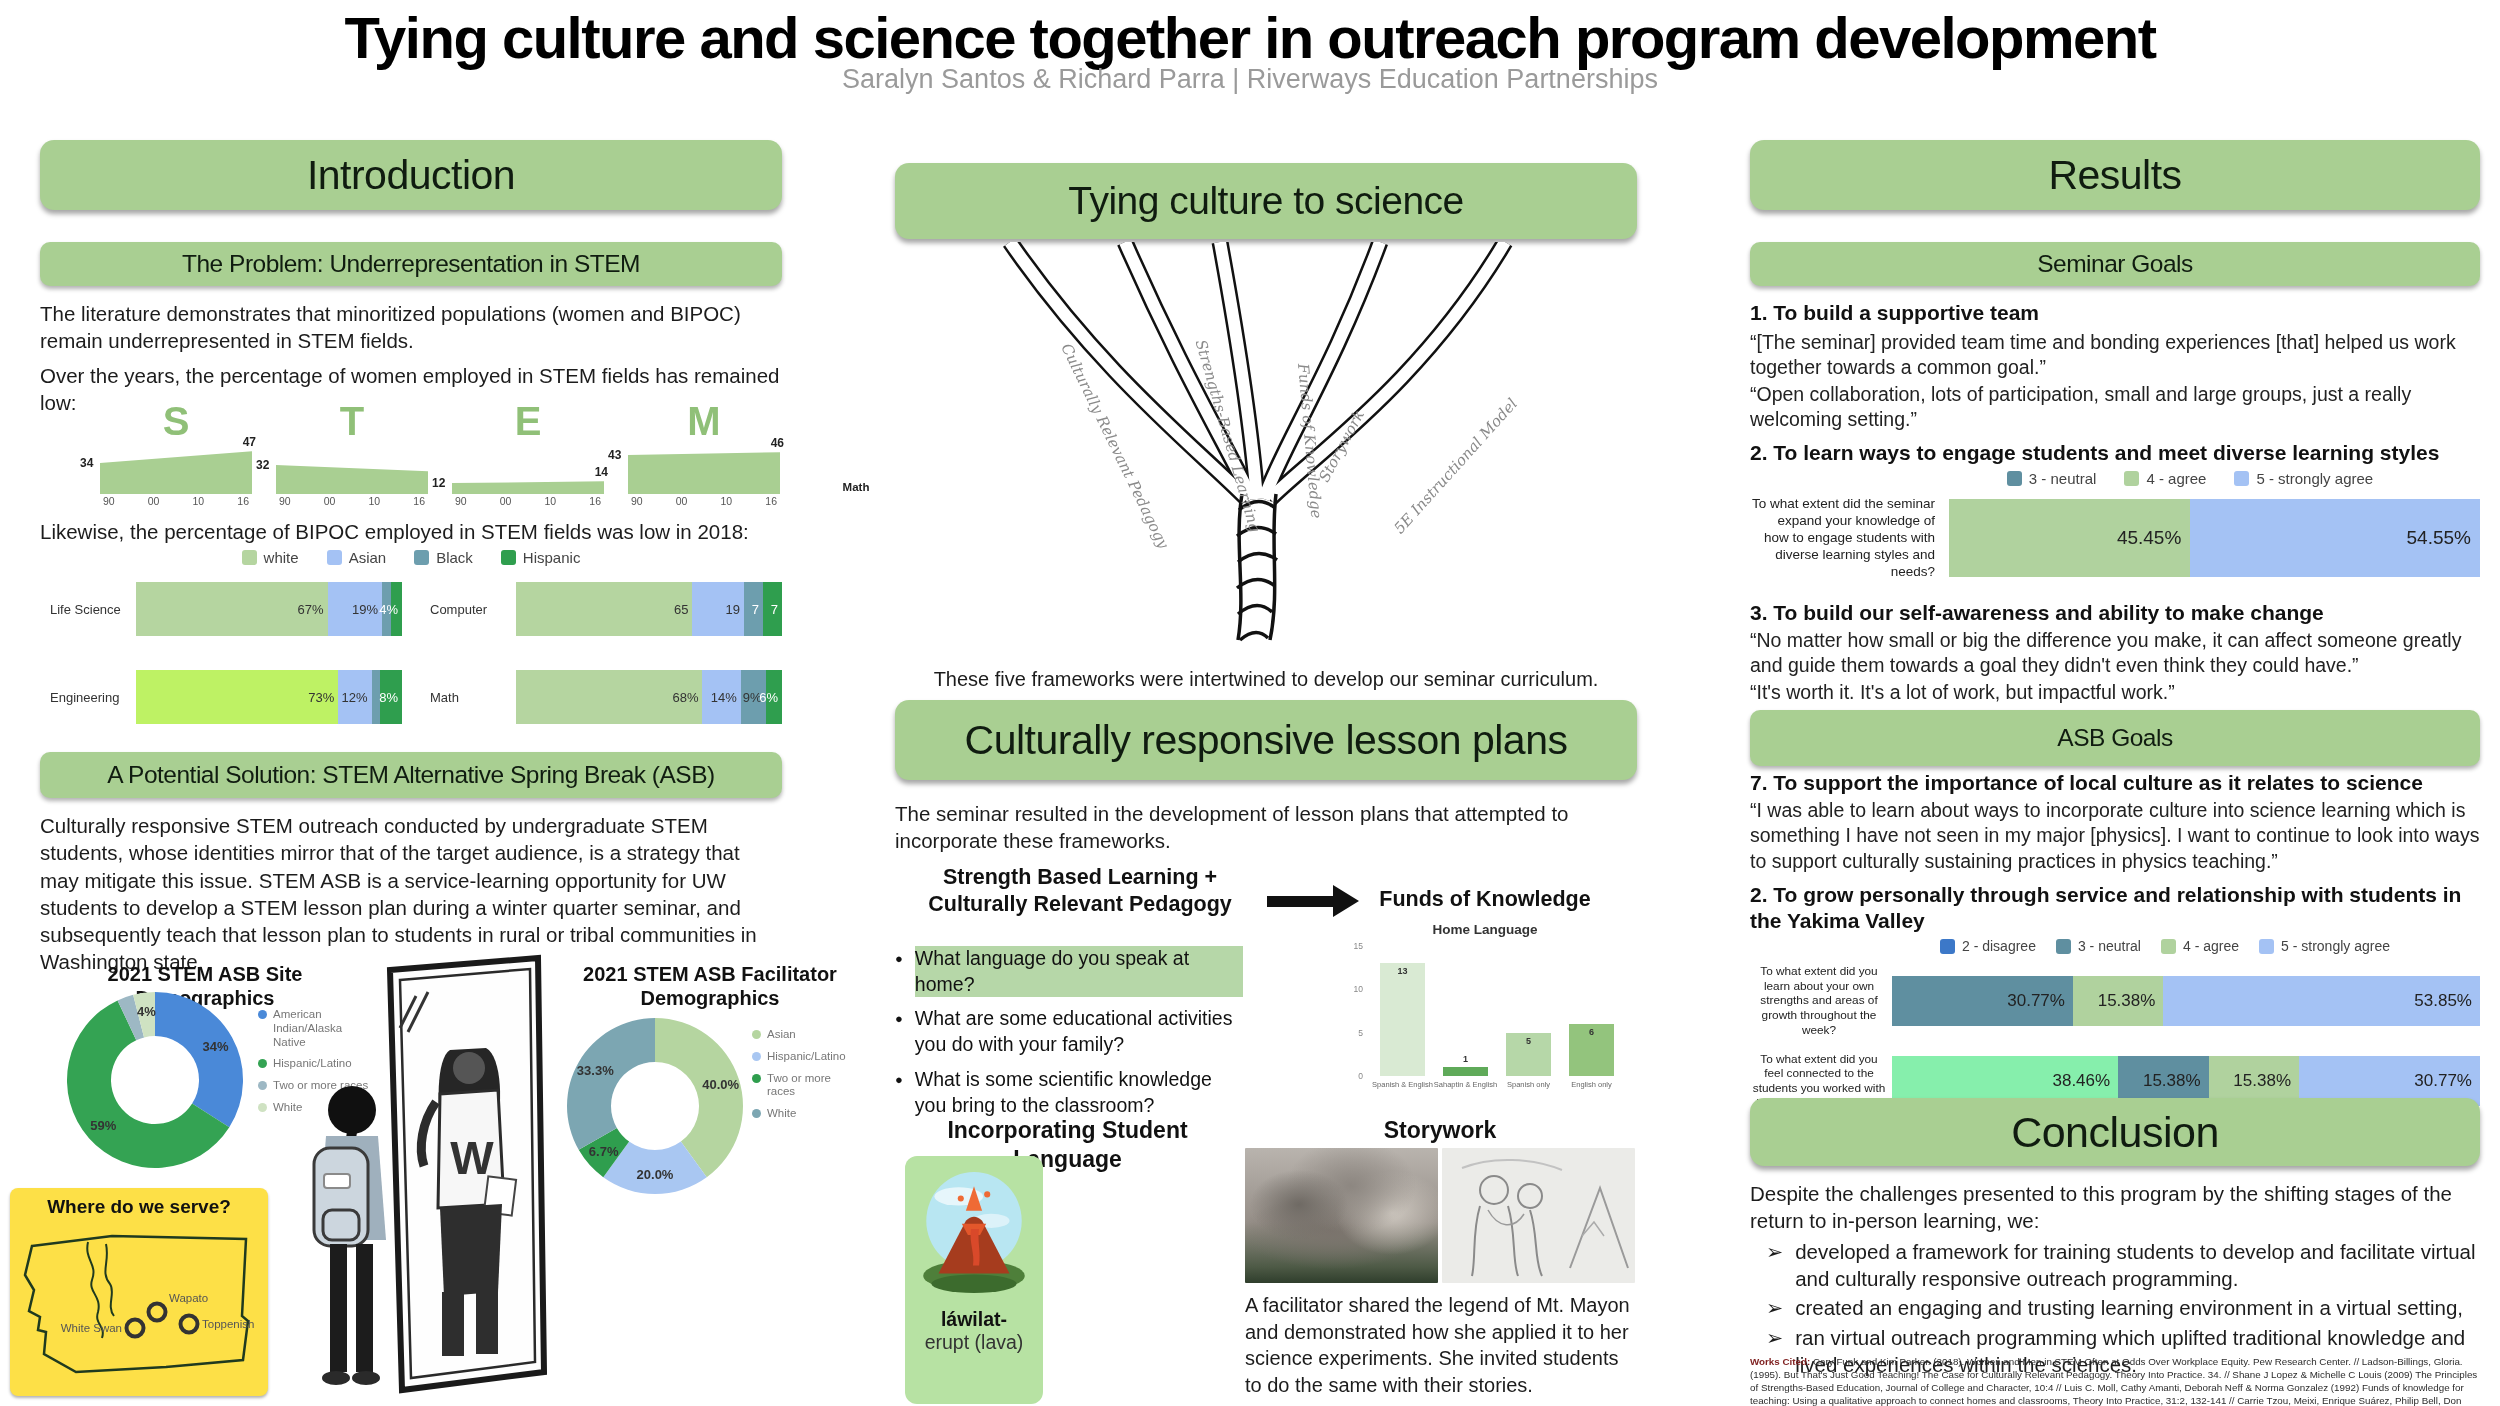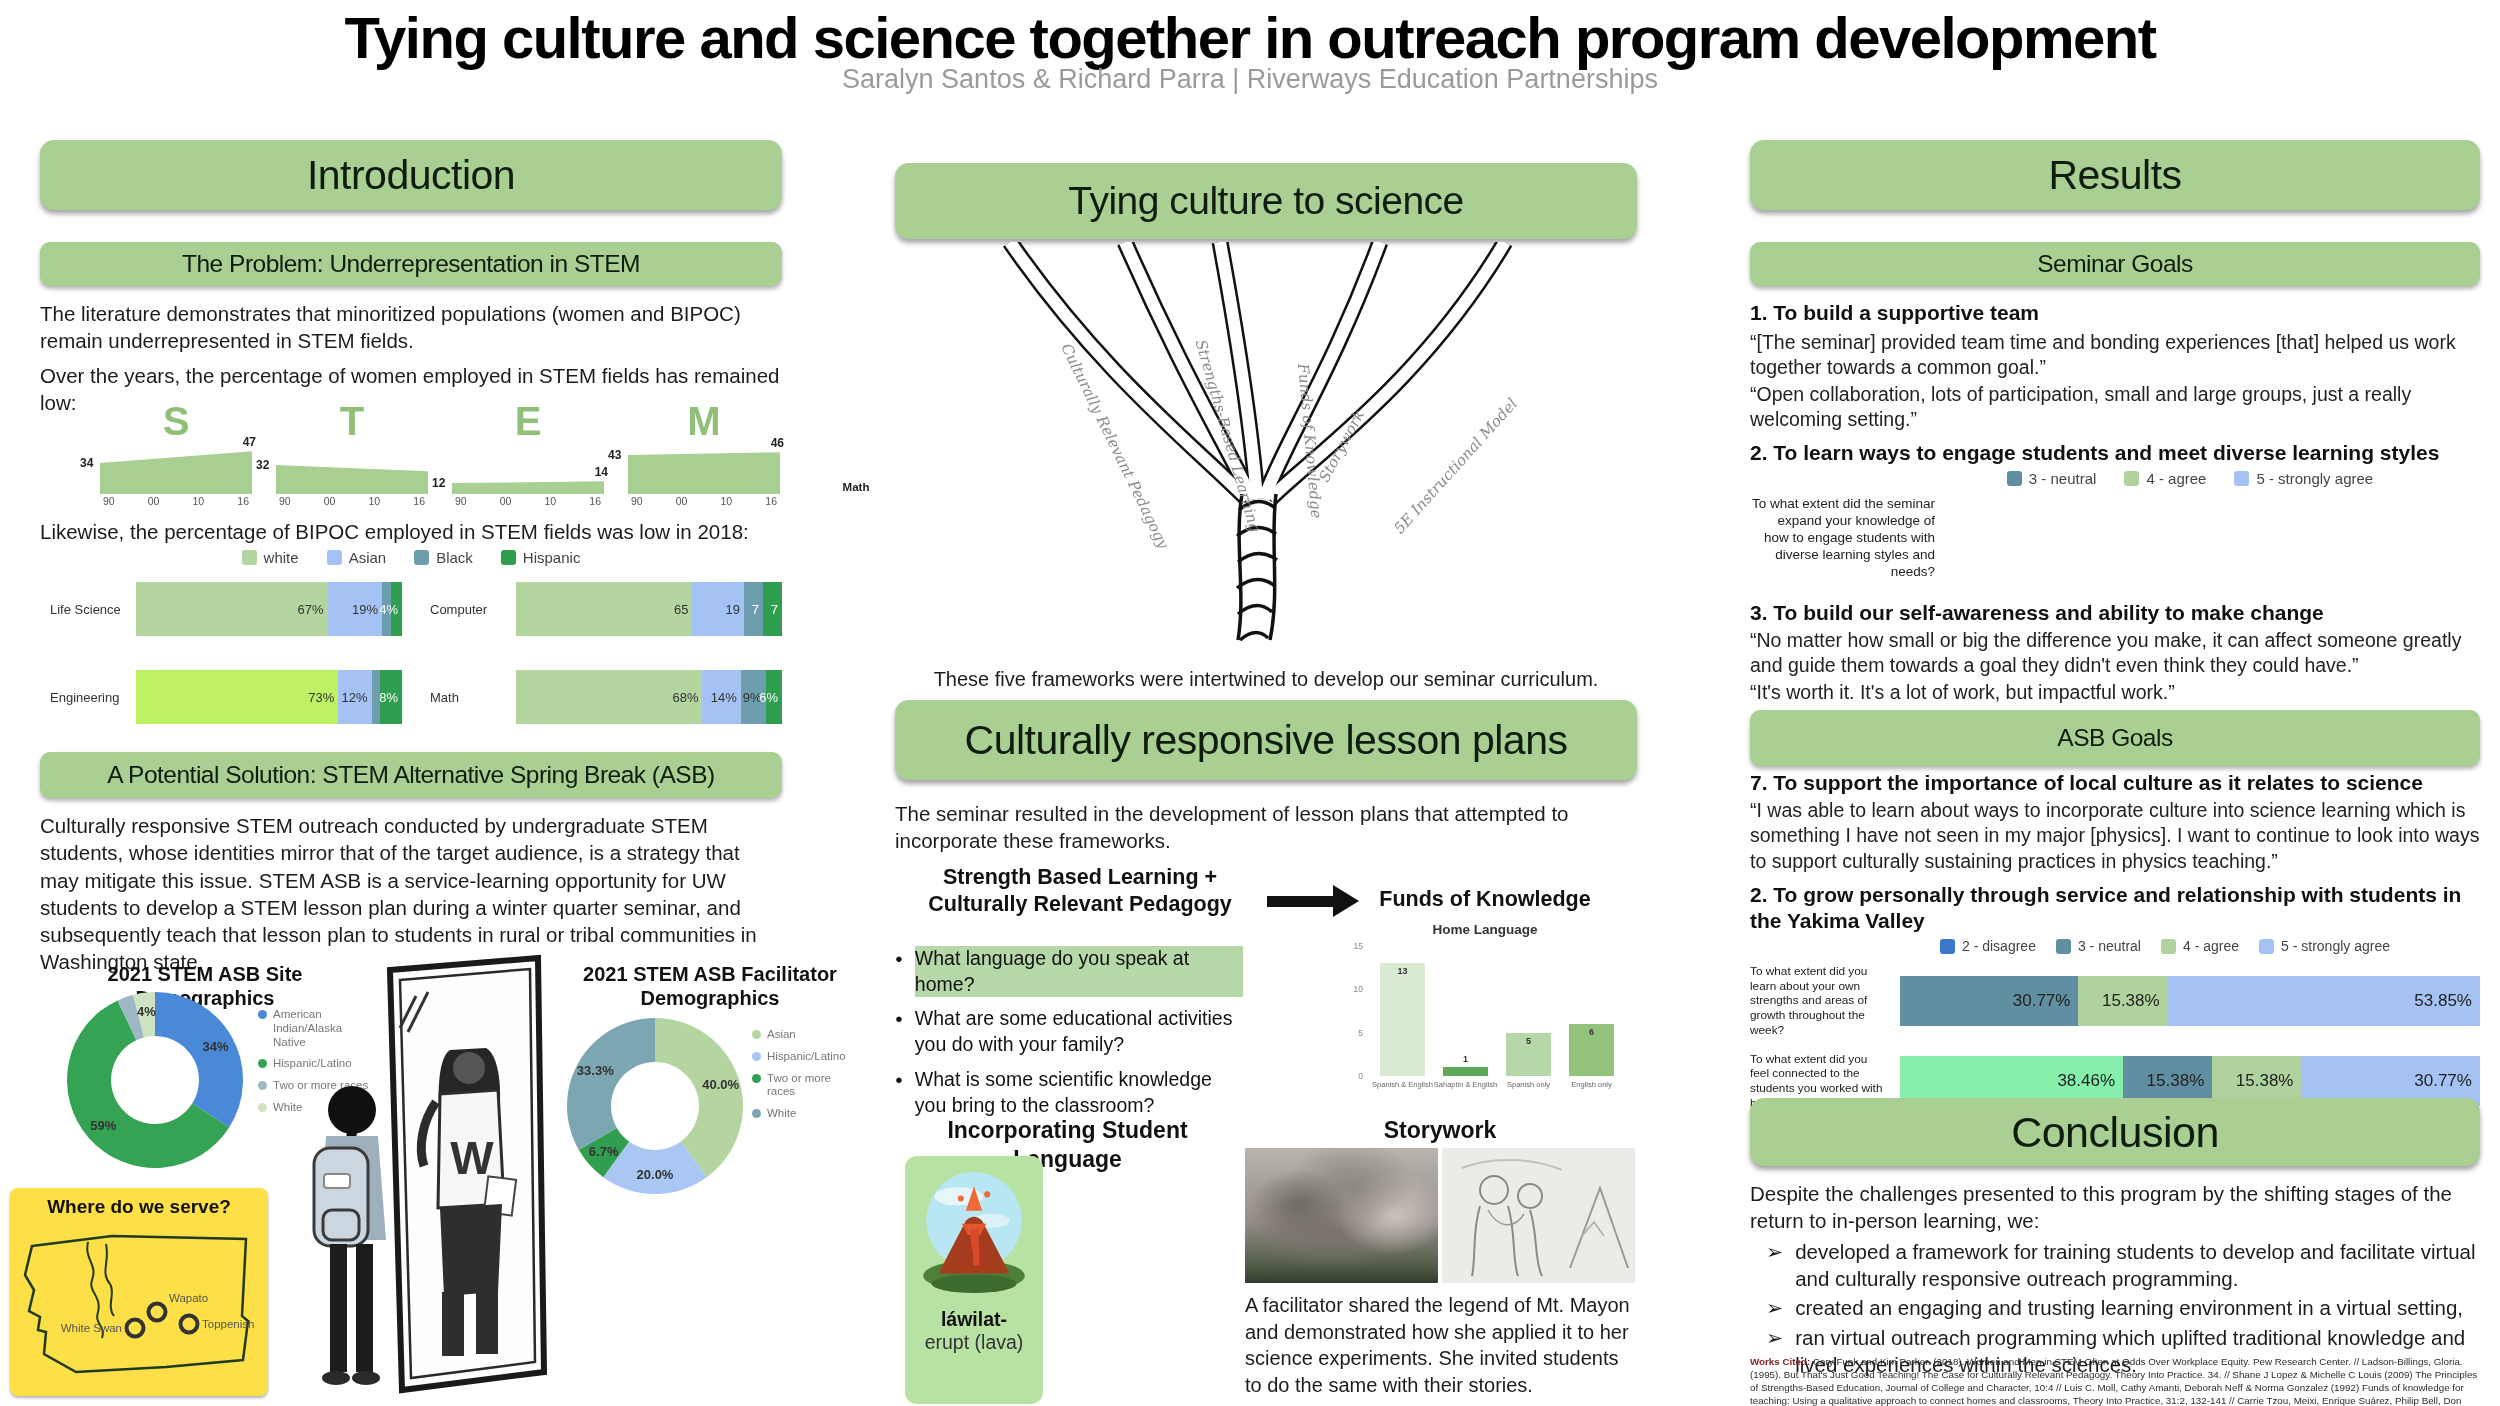--- a/index.html
+++ b/index.html
@@ -37,21 +37,21 @@
   .sb-seg{position:relative;height:100%;display:flex;align-items:center;justify-content:flex-end;}
   .sb-seg-label{font-size:13px;color:#333;padding-right:4px;white-space:nowrap;}
   .sb-seg-label.wh{color:#fff;}
   .bipoc-grid{display:grid;grid-template-columns:1fr 1fr;column-gap:28px;row-gap:34px;}
   .bipoc-grid .sb-label{width:86px;flex:none;font-size:13px;}
   .bipoc-grid .sb-bar{height:54px;}
   .sem-rows .sb-label{width:185px;flex:none;font-size:13.5px;text-align:right;padding-right:14px;line-height:1.25;color:#222;}
   .sem-rows .sb-bar{height:78px;}
   .sem-rows .sb-seg-label{font-size:19px;padding-right:9px;color:#222;}
   .asb-rows .sb-row{margin-bottom:14px;}
-  .asb-rows .sb-label{width:138px;flex:none;font-size:11.8px;text-align:left;padding-right:12px;line-height:1.25;color:#222;}
+  .asb-rows .sb-label{width:138px;flex:none;font-size:11.8px;text-align:center;padding-right:4px;line-height:1.25;color:#222;}
   .asb-rows .sb-bar{height:50px;}
   .asb-rows .sb-seg-label{font-size:17px;padding-right:8px;color:#222;}
   
   .donut-label{font-size:13px;fill:#333;font-weight:bold;font-family:"Liberation Sans",sans-serif;}
   .donut-title{font-size:20px;font-weight:bold;color:#111;text-align:center;line-height:1.2;}
   
   .hl-title{text-align:center;font-size:13.5px;font-weight:bold;color:#333;}
   .hl-plot{position:relative;height:150px;margin-top:5px;}
   .hl-ytick{position:absolute;left:0;width:18px;text-align:right;font-size:8.5px;color:#888;}
   .hl-bars{position:absolute;left:26px;right:2px;top:4px;bottom:16px;display:flex;align-items:flex-end;justify-content:space-around;}
@@ -513,20 +513,28 @@
           <span class="lg-tx">4 - agree</span>
         </span>
         <span class="lg-item">
           <span class="lg-sw" style="background: rgb(164, 194, 244);"></span>
           <span class="lg-tx">5 - strongly agree</span>
         </span>
       </div>
     <div class="abs sem-rows" style="left:0;top:496px;width:730px;">
         <div class="sb-row">
           <div class="sb-label">To what extent did the seminar expand your knowledge of how to engage students with diverse learning styles and needs?</div>
+          <div class="sb-bar">
+            <div class="sb-seg" style="width: 45.45%; background: rgb(176, 210, 158);">
+              <span class="sb-seg-label">45.45%</span>
+            </div>
+            <div class="sb-seg" style="width: 54.55%; background: rgb(164, 194, 244);">
+              <span class="sb-seg-label">54.55%</span>
+            </div>
+          </div>
         </div>
       </div>
 
     <div class="abs bhead" style="left:0;top:600px;width:730px;">3. To build our self-awareness and ability to make change</div>
     <div class="abs quote" style="left:0;top:628px;width:730px;">“No matter how small or big the difference you make, it can affect someone greatly and guide them towards a goal they didn't even think they could have.”</div>
     <div class="abs quote" style="left:0;top:680px;width:730px;">“It's worth it. It's a lot of work, but impactful work.”</div>
 
     <div class="abs gbox h2" style="left:0;top:710px;width:730px;height:56px;">
       <span>ASB Goals</span>
     </div>

